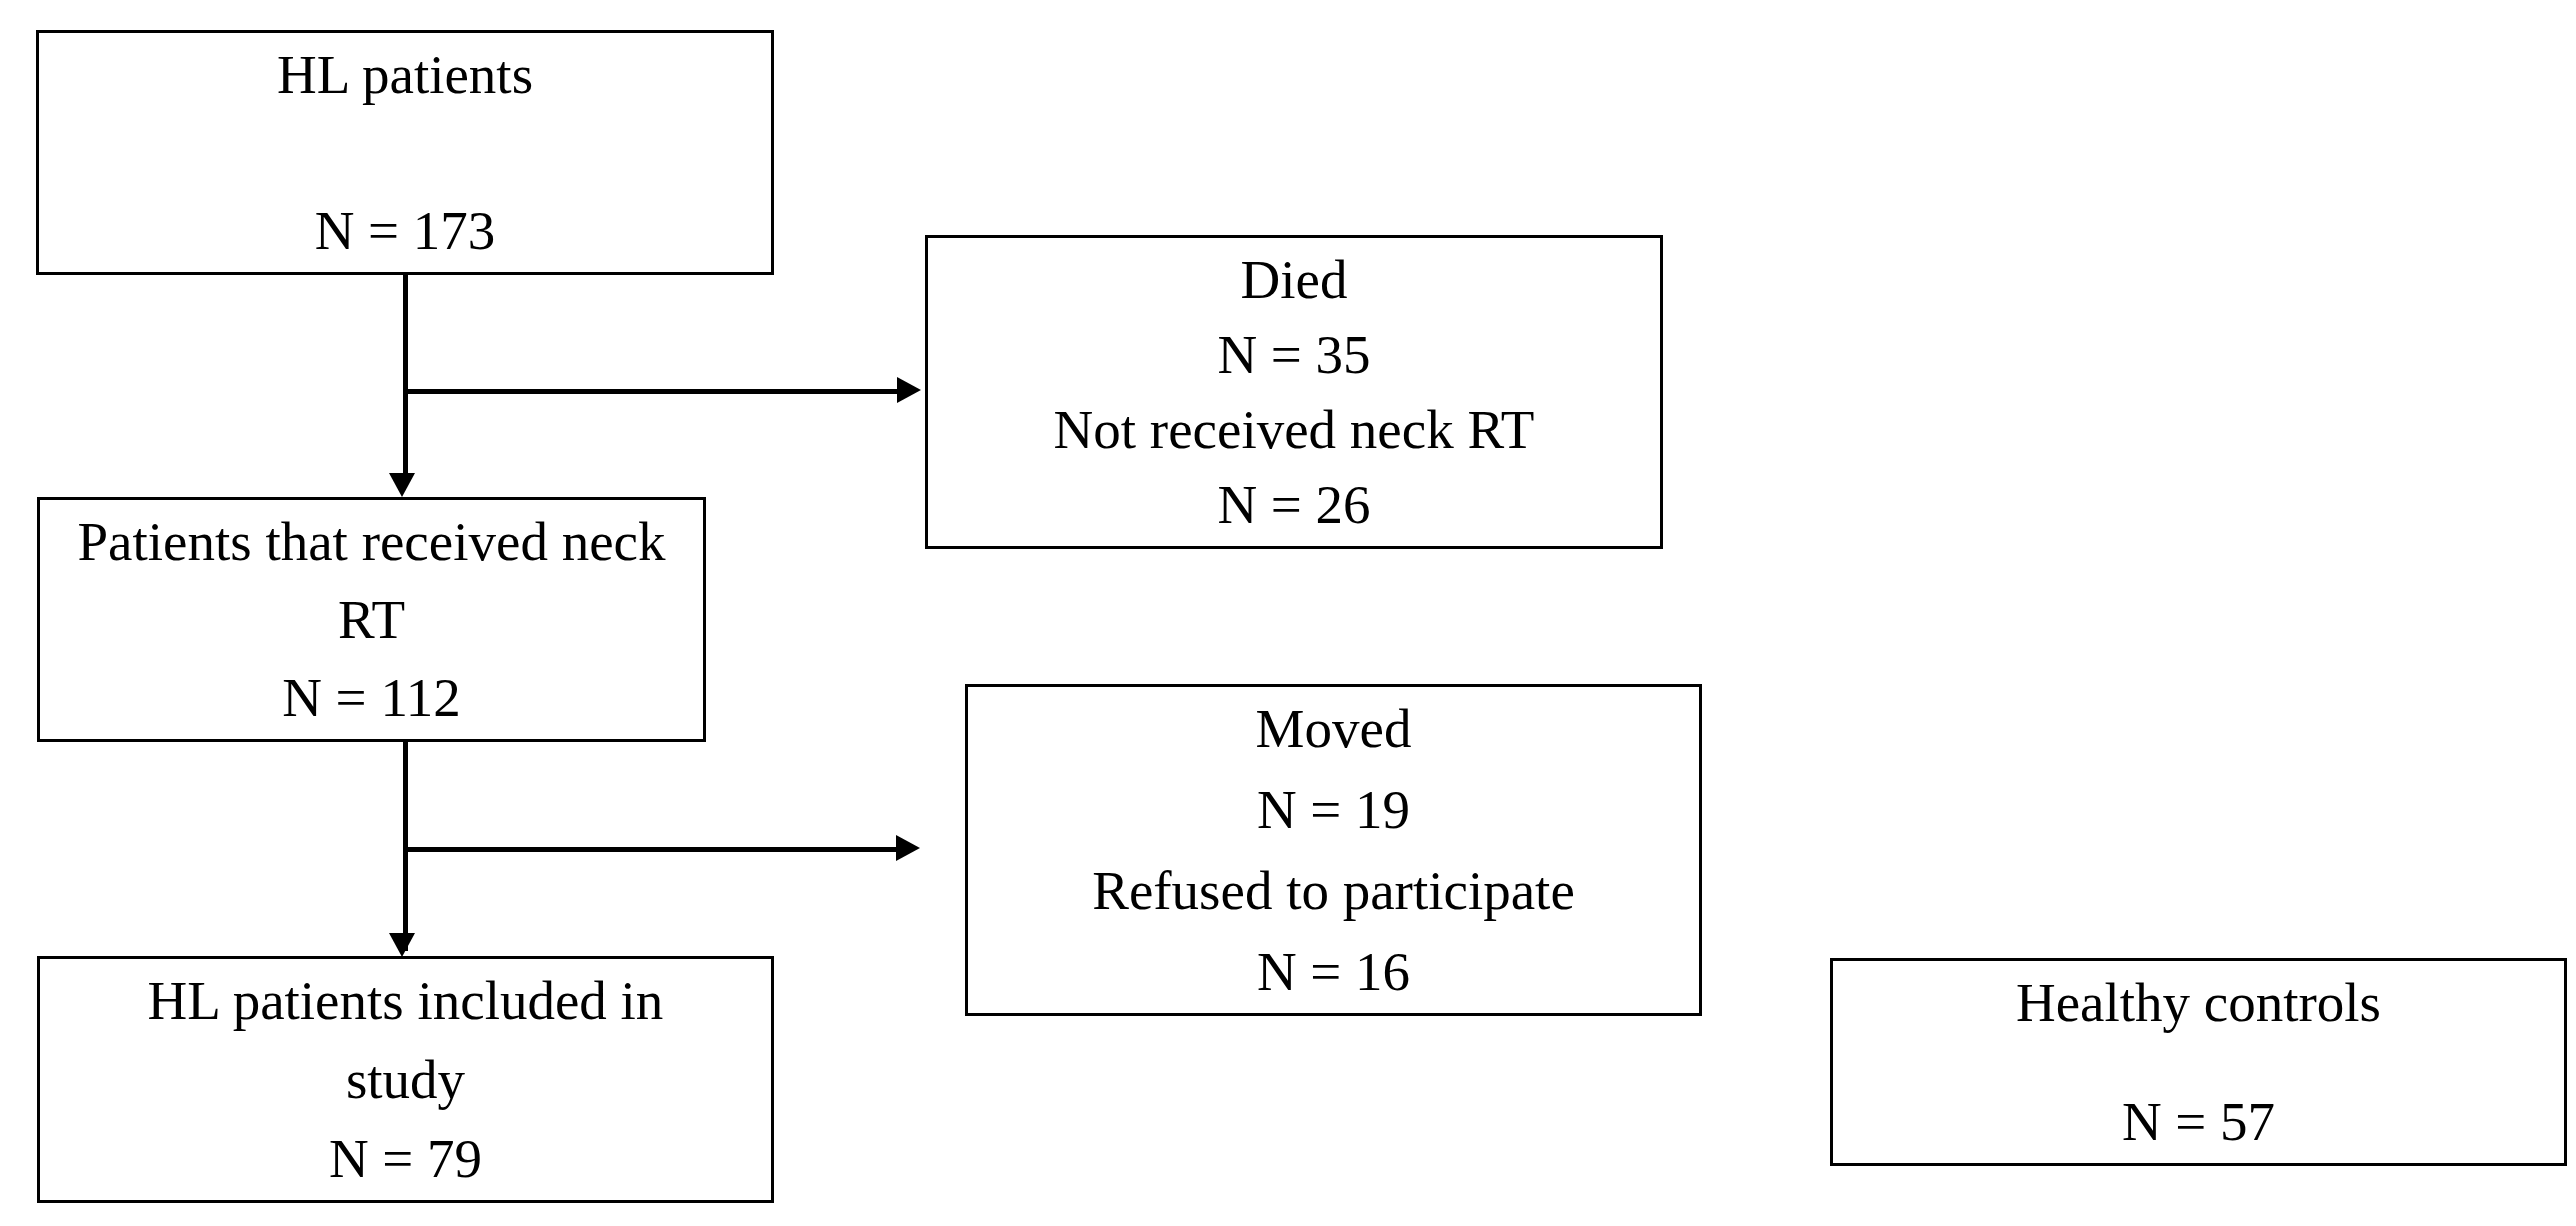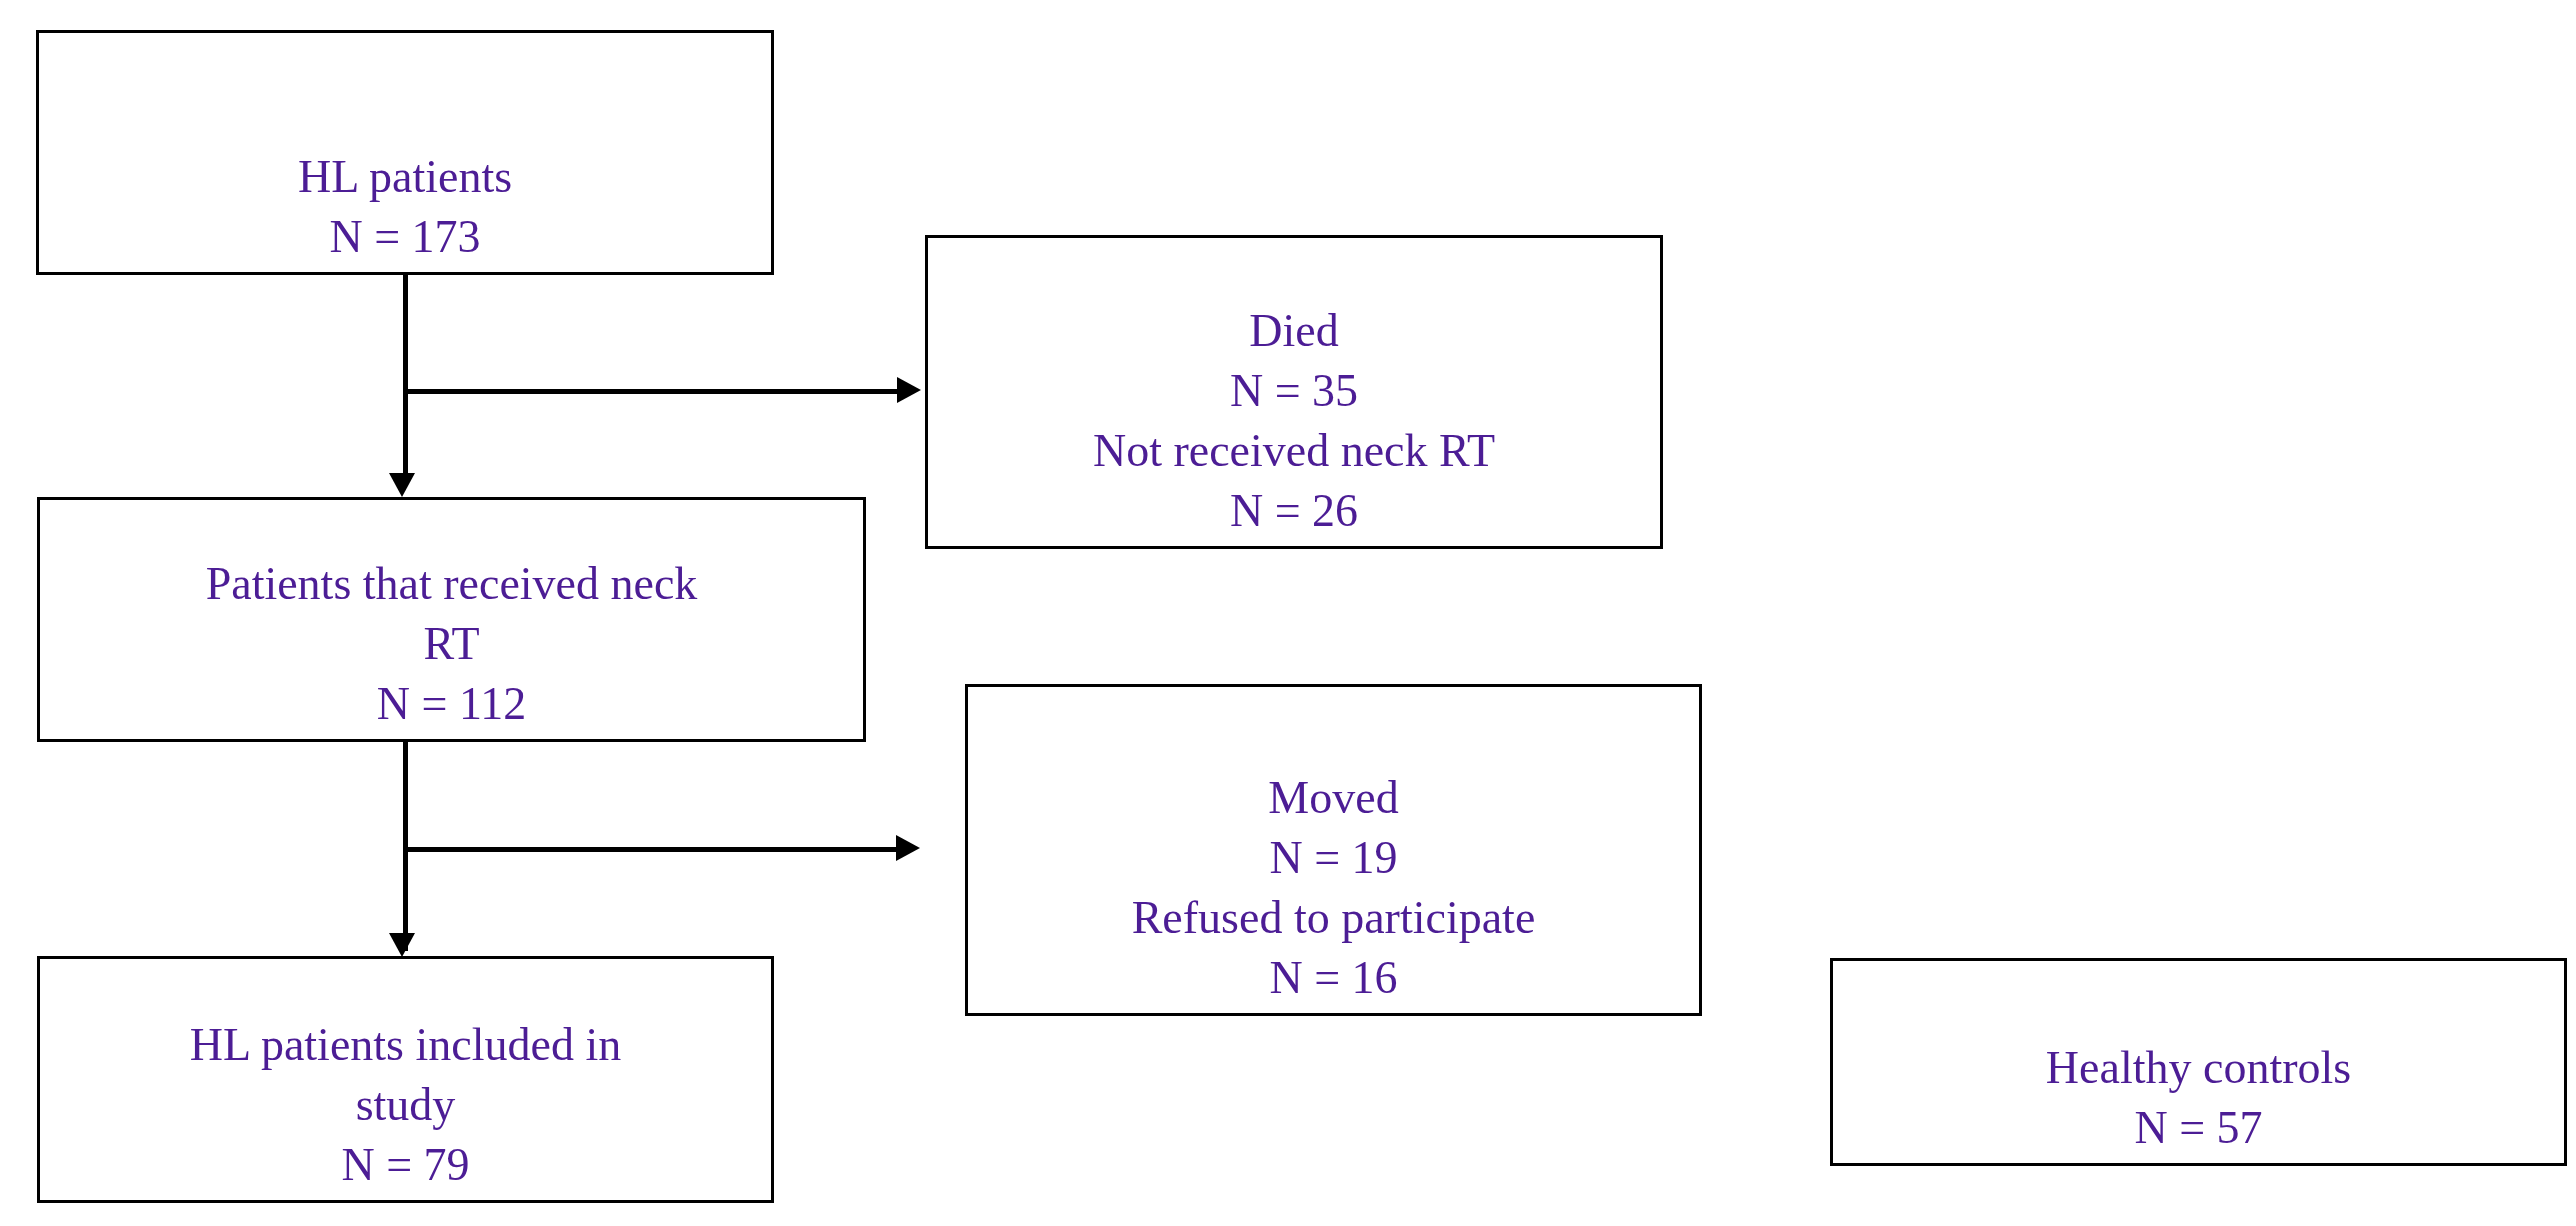--- a/index.html
+++ b/index.html
@@ -16,35 +16,35 @@
     font-family: "Liberation Serif", "DejaVu Serif", serif;
   }
   .node {
     position: absolute;
     box-sizing: border-box;
     border: 3.6px solid #000000;
     background: #ffffff;
     display: flex;
     flex-direction: column;
     align-items: center;
-    justify-content: flex-end;
+    justify-content: space-between;
     text-align: center;
-    color: #4c1d95;
-    font-size: 46px;
+    color: #000000;
+    font-size: 55px;
     line-height: 1.30;
     padding: 5.5px 12.8px;
   }
   .node .ln {
     display: block;
     white-space: pre;
   }
   
   #box-hl-patients      { left: 36px;   top: 30px;   width: 738px;  height: 245px; }
   #box-died             { left: 925px; top: 235px;  width: 738px;  height: 314px; }
-  #box-received-rt      { left: 37px;   top: 497px;  width: 829px;  height: 245px; }
+  #box-received-rt      { left: 37px;   top: 497px;  width: 669px;  height: 245px; }
   #box-moved            { left: 924px; top: 684px;  width: 737px;  height: 332px; margin-left: 41px; }
   #box-included         { left: 37px;   top: 956px; width: 737px;  height: 247px; font-family: Liberation Serif, serif; }
   #box-healthy-controls { left: 1812px; top: 958px; width: 737px;  height: 208px; margin-left: 18px; }
 
   
   .vline {
     position: absolute;
     width: 4.6px;
     background: #000000;
   }

